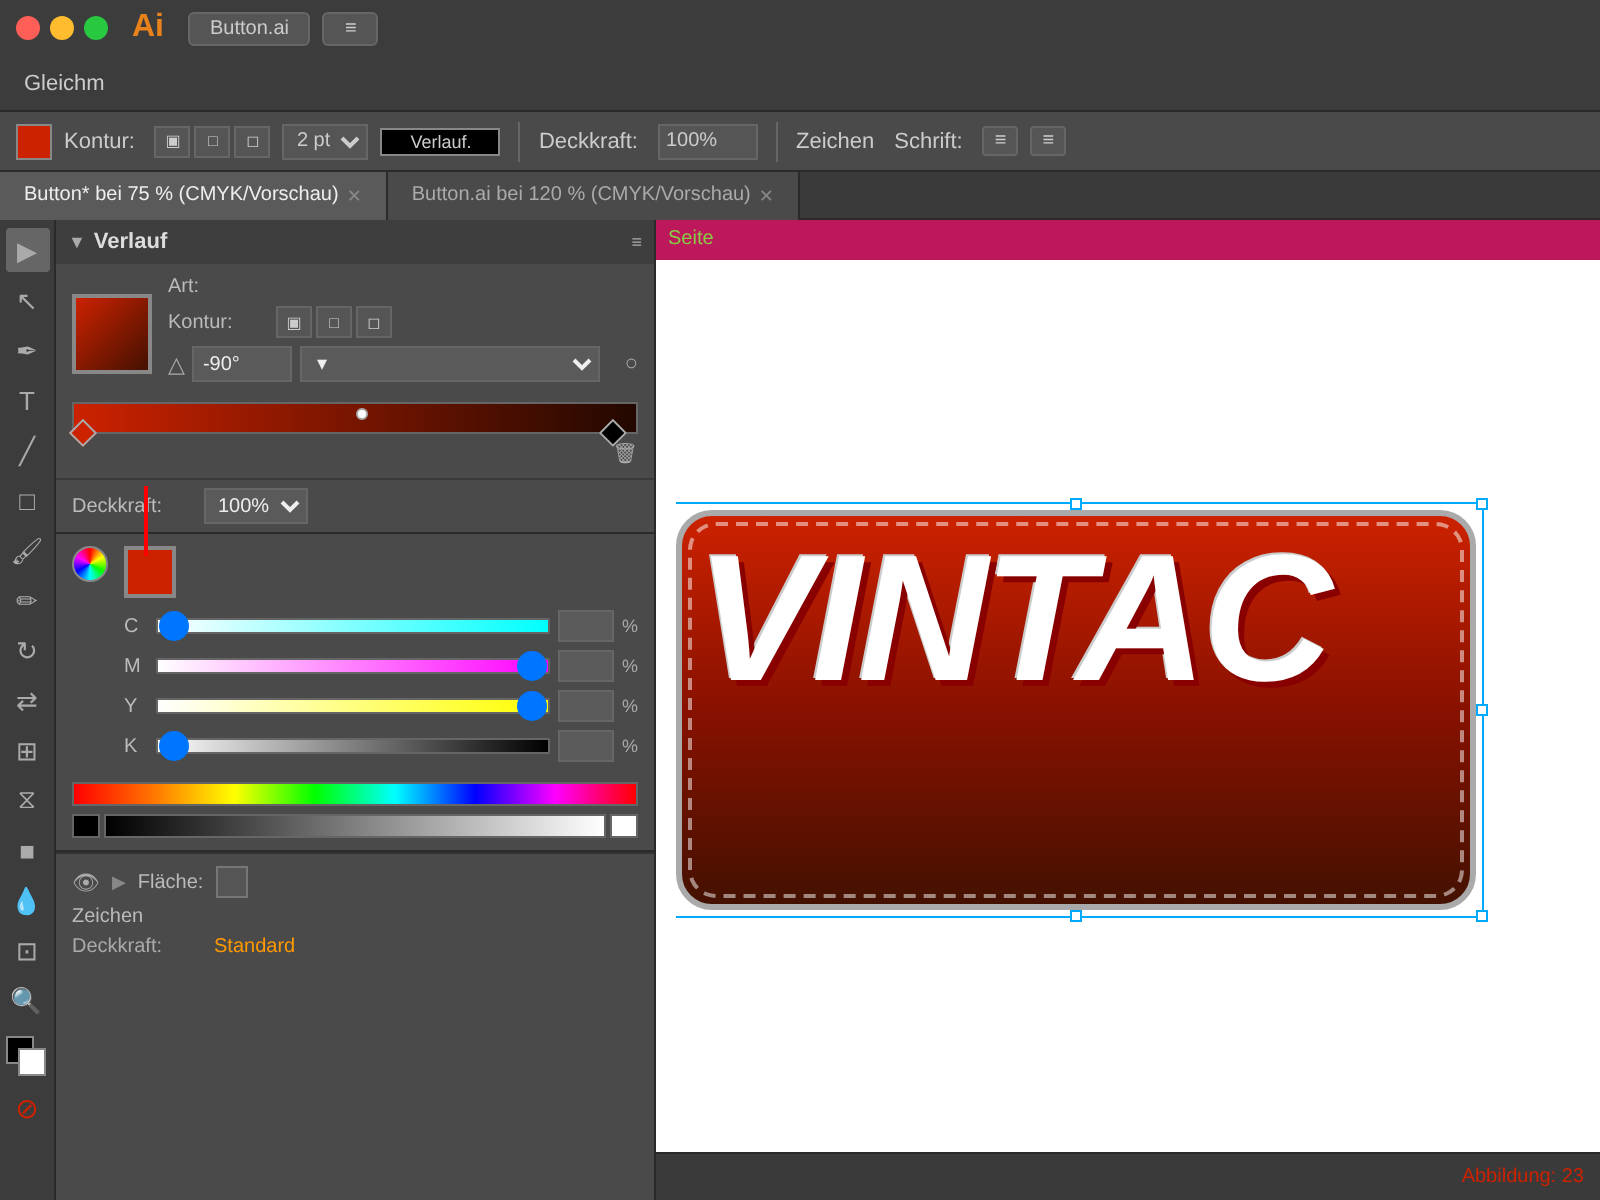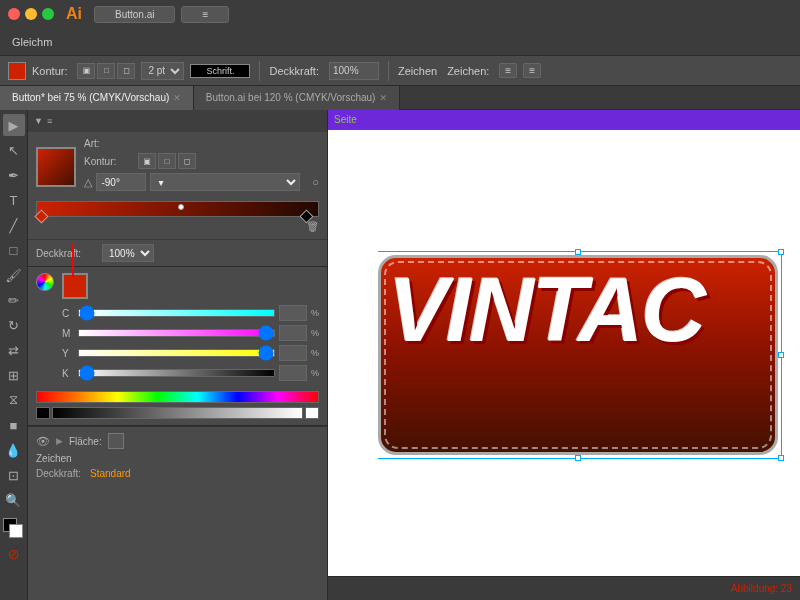--- a/index.html
+++ b/index.html
@@ -17,21 +17,21 @@
     .traffic-lights { display: flex; gap: 5px; }
     .tl { width: 12px; height: 12px; border-radius: 50%; }
     .tl-red { background: #ff5f57; }
     .tl-yellow { background: #febc2e; }
     .tl-green { background: #28c840; }
     .titlebar-icon { color: #e8821a; font-weight: bold; font-size: 16px; margin: 0 6px; }
     .titlebar-btn {
       background: #555;
       border: 1px solid #666;
       border-radius: 3px;
-      padding: 2px 20px;
+      padding: 2px 10px;
       color: #ccc;
       font-size: 10px;
     }
 
     
     .menubar {
       height: 28px;
       background: #3c3c3c;
       display: flex;
       align-items: center;
@@ -323,21 +323,21 @@
       margin-bottom: 4px;
     }
     .eye-icon { color: #aaa; font-size: 11px; cursor: pointer; }
     .arrow-icon { color: #888; font-size: 9px; cursor: pointer; }
     .section-label { color: #bbb; font-size: 10px; }
     .section-swatch { width: 16px; height: 16px; background: #555; border: 1px solid #777; }
 
     
     .canvas-area {
       flex: 1;
-      background: #6d28d9;
+      background: #be185d;
       position: relative;
       overflow: hidden;
     }
     .canvas-label {
       position: absolute;
       top: 4px;
       left: 6px;
       color: #88cc44;
       font-size: 10px;
     }
@@ -354,21 +354,20 @@
     .vintage-container {
       position: absolute;
       top: 30px;
       left: 10px;
       right: 0;
       bottom: 50px;
       display: flex;
       align-items: center;
       justify-content: flex-start;
       overflow: hidden;
-      margin-left: 40px;
     }
     .vintage-badge {
       position: relative;
       width: 400px;
       height: 200px;
     }
     .badge-bg {
       width: 100%;
       height: 100%;
       background: linear-gradient(to bottom, #cc2200 0%, #881100 50%, #441100 100%);
@@ -453,28 +452,28 @@
   <span class="toolbar-label">Kontur:</span>
   <div class="stroke-icons">
     <div class="stroke-icon-btn">▣</div>
     <div class="stroke-icon-btn">□</div>
     <div class="stroke-icon-btn">◻</div>
   </div>
   <select class="toolbar-select">
     <option>2 pt</option>
   </select>
   <div class="toolbar-stroke-preview">
-    <span>Schrift.</span>
+    <span>Verlauf.</span>
   </div>
   <div class="toolbar-sep"></div>
   <span class="toolbar-label">Deckkraft:</span>
   <input class="opacity-field" type="text" value="100%" style="">
   <div class="toolbar-sep"></div>
   <span class="toolbar-label">Zeichen</span>
-  <span class="toolbar-label">Zeichen:</span>
+  <span class="toolbar-label">Schrift:</span>
   <div class="toolbar-btn">≡</div>
   <div class="toolbar-btn">≡</div>
 </div>
 
 <div class="tabs-bar">
   <div class="tab active">
     <span>Button* bei 75 % (CMYK/Vorschau)</span>
     <span class="tab-close">✕</span>
   </div>
   <div class="tab">
@@ -508,20 +507,21 @@
       <div style="position:absolute;top:6px;left:6px;width:14px;height:14px;background:#fff;border:1px solid #888;"></div>
     </div>
     <button class="tool-btn" style="color:#cc2200;font-size:14px;">⊘</button>
   </div>
 
   <div class="panel-area">
 
     <div class="panel">
       <div class="panel-header">
         <span class="panel-header-arrow">▼</span>
+        <span class="panel-header-title">Verlauf</span>
         <span class="panel-header-menu">≡</span>
       </div>
       <div class="panel-content">
         <div class="gradient-preview-row">
           <div class="gradient-swatch-box"></div>
           <div class="gradient-form">
             <div class="form-row">
               <span class="form-label">Art:</span>
             </div>
             <div class="form-row">
@@ -612,21 +612,21 @@
         <span class="eye-icon">👁</span>
         <span class="arrow-icon">▶</span>
         <span class="section-label">Fläche:</span>
         <div class="section-swatch"></div>
       </div>
       <div class="bottom-panel-row">
         <span class="section-label">Zeichen</span>
       </div>
       <div class="bottom-panel-row">
         <span class="section-label" style="color:#aaa;">Deckkraft:</span>
-        <span class="section-label" style="color:#f90;margin-left:3px;">Standard</span>
+        <span class="section-label" style="color:#f90;margin-left:20px;">Standard</span>
       </div>
     </div>
   </div>
 
   <div class="canvas-area">
     <span class="canvas-label">Seite</span>
     <div class="artboard">
       <div class="vintage-container">
         <div class="vintage-badge">
           <div class="badge-bg"></div>

